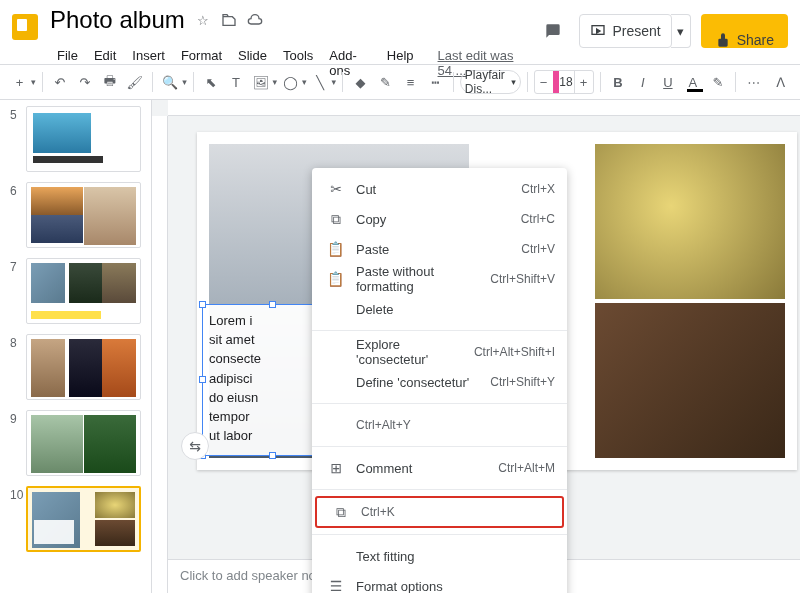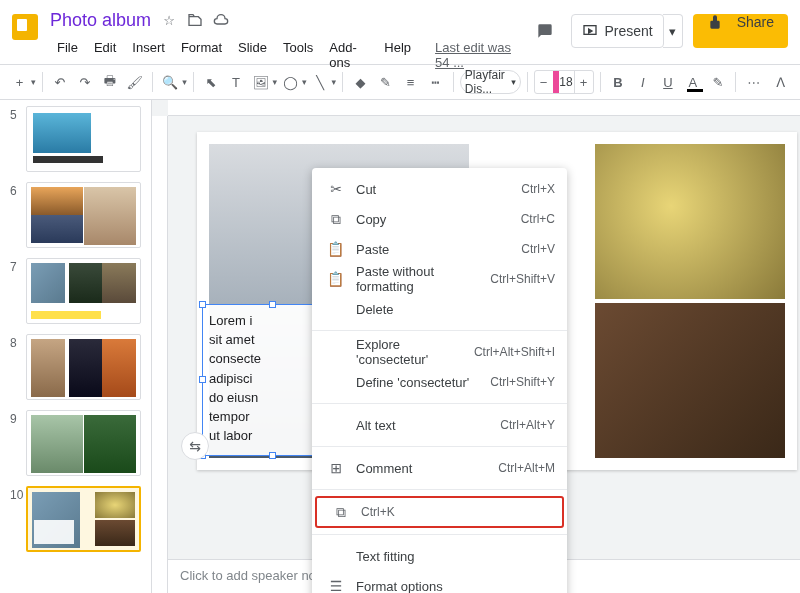--- a/index.html
+++ b/index.html
@@ -2,30 +2,30 @@
 <html><head>
 <meta charset="utf-8">
 <style>
 *{margin:0;padding:0;box-sizing:border-box;font-family:Arial,sans-serif}
 body{width:800px;height:593px;overflow:hidden;background:#fff;font-size:13px;color:#3c4043}
 .header{height:64px;display:flex;align-items:flex-start;padding:8px 12px 0;border-bottom:0}
 .logo{width:26px;height:26px;background:#f4b400;border-radius:3px;margin-right:12px;margin-top:6px;position:relative}
 .logo::after{content:'';position:absolute;left:5px;top:5px;width:10px;height:12px;background:#fff;border-radius:1px}
 .title-area{flex:1}
 .title-row{display:flex;align-items:center;gap:10px;height:24px}
-.doc-title{font-size:18px;color:#6d28d9}
+.doc-title{font-size:24px;color:#000000}
 .title-icon{width:16px;height:16px;color:#5f6368;display:flex;align-items:center;justify-content:center}
-.menu-bar{display:flex;gap:2px;margin-top:4px;font-size:13px}
+.menu-bar{display:flex;gap:2px;margin-top:12px;font-size:13px}
 .menu-item{padding:4px 7px;cursor:pointer;color:#202124}
 .last-edit{color:#5f6368;text-decoration:underline;margin-left:8px;padding:4px 7px}
 .header-right{display:flex;align-items:center;gap:10px;margin-top:6px}
 .comment-btn{width:32px;height:32px;display:flex;align-items:center;justify-content:center;color:#5f6368;cursor:pointer}
 .present-btn{height:34px;padding:0 10px;border:1px solid #dadce0;border-radius:4px;display:flex;align-items:center;gap:6px;font-size:14px;cursor:pointer}
 .present-drop{width:20px;height:34px;border:1px solid #dadce0;border-left:0;border-radius:0 4px 4px 0;display:flex;align-items:center;justify-content:center;margin-left:-11px;cursor:pointer}
-.share-btn{height:34px;padding:0 14px;background:#fbbc04;border-radius:4px;display:flex;align-items:flex-start;gap:14px;font-size:14px;font-weight:500;cursor:pointer}
+.share-btn{height:34px;padding:0 14px;background:#fbbc04;border-radius:4px;display:flex;align-items:flex-end;gap:6px;font-size:14px;font-weight:500;cursor:pointer}
 .toolbar{height:36px;border-top:1px solid #dadce0;border-bottom:1px solid #dadce0;display:flex;align-items:center;padding:0 8px;gap:2px}
 .tb-btn{width:28px;height:28px;display:flex;align-items:center;justify-content:center;color:#5f6368;cursor:pointer;border-radius:3px}
 .tb-sep{width:1px;height:20px;background:#dadce0;margin:0 4px}
 .tb-drop{font-size:9px;color:#5f6368;margin-left:-2px}
 .font-select{width:72px;height:24px;border:1px solid #dadce0;border-radius:12px;font-size:12px;padding:0 4px;display:flex;align-items:center;justify-content:space-between}
 .size-box{display:flex;align-items:center;border:1px solid #dadce0;border-radius:3px;height:24px}
 .size-btn{width:18px;text-align:center;cursor:pointer;color:#5f6368}
 .size-val{width:22px;text-align:left;font-size:12px;border-left:6px solid #ec4899;border-right:1px solid #dadce0;height:100%;display:flex;align-items:center;justify-content:center}
 .text-color{position:relative}
 .text-color::after{content:'';position:absolute;bottom:4px;left:6px;width:16px;height:3px;background:#000}
@@ -279,21 +279,20 @@
             <span class="ctx-shortcut">Ctrl+Alt+Shift+I</span>
           </div>
           <div class="ctx-item">
             <span class="ctx-icon"></span>
             <span class="ctx-label">Define 'consectetur'</span>
             <span class="ctx-shortcut">Ctrl+Shift+Y</span>
           </div>
           <div class="ctx-sep"></div>
           <div class="ctx-item">
             <span class="ctx-icon"></span>
-            <span class="ctx-label">Alt text</span>
             <span class="ctx-shortcut">Ctrl+Alt+Y</span>
           </div>
           <div class="ctx-sep"></div>
           <div class="ctx-item">
             <span class="ctx-icon">⊞</span>
             <span class="ctx-label">Comment</span>
             <span class="ctx-shortcut">Ctrl+Alt+M</span>
           </div>
           <div class="ctx-sep"></div>
           <div class="ctx-item highlight">

